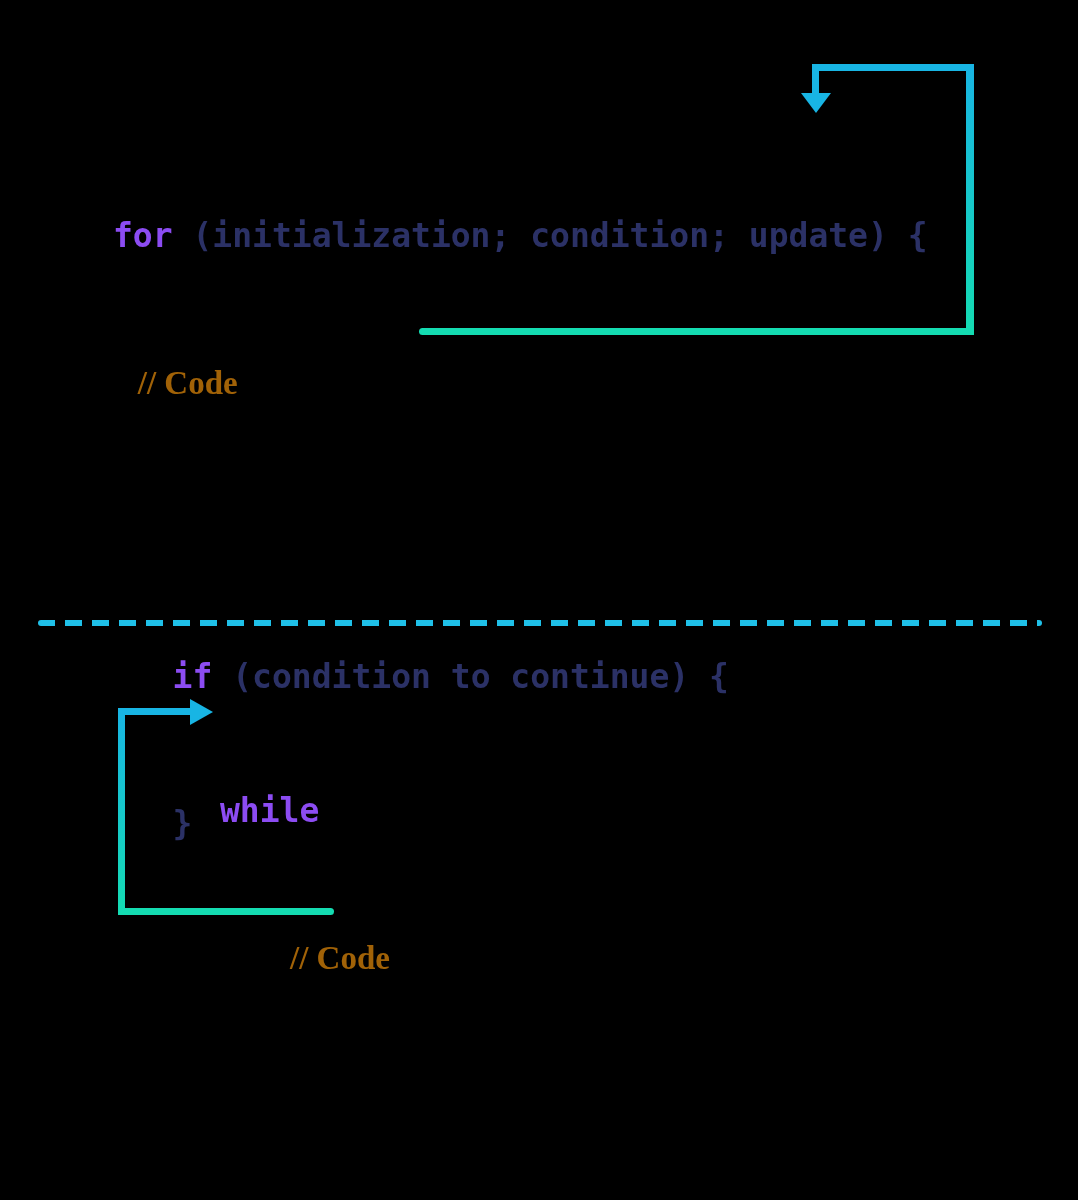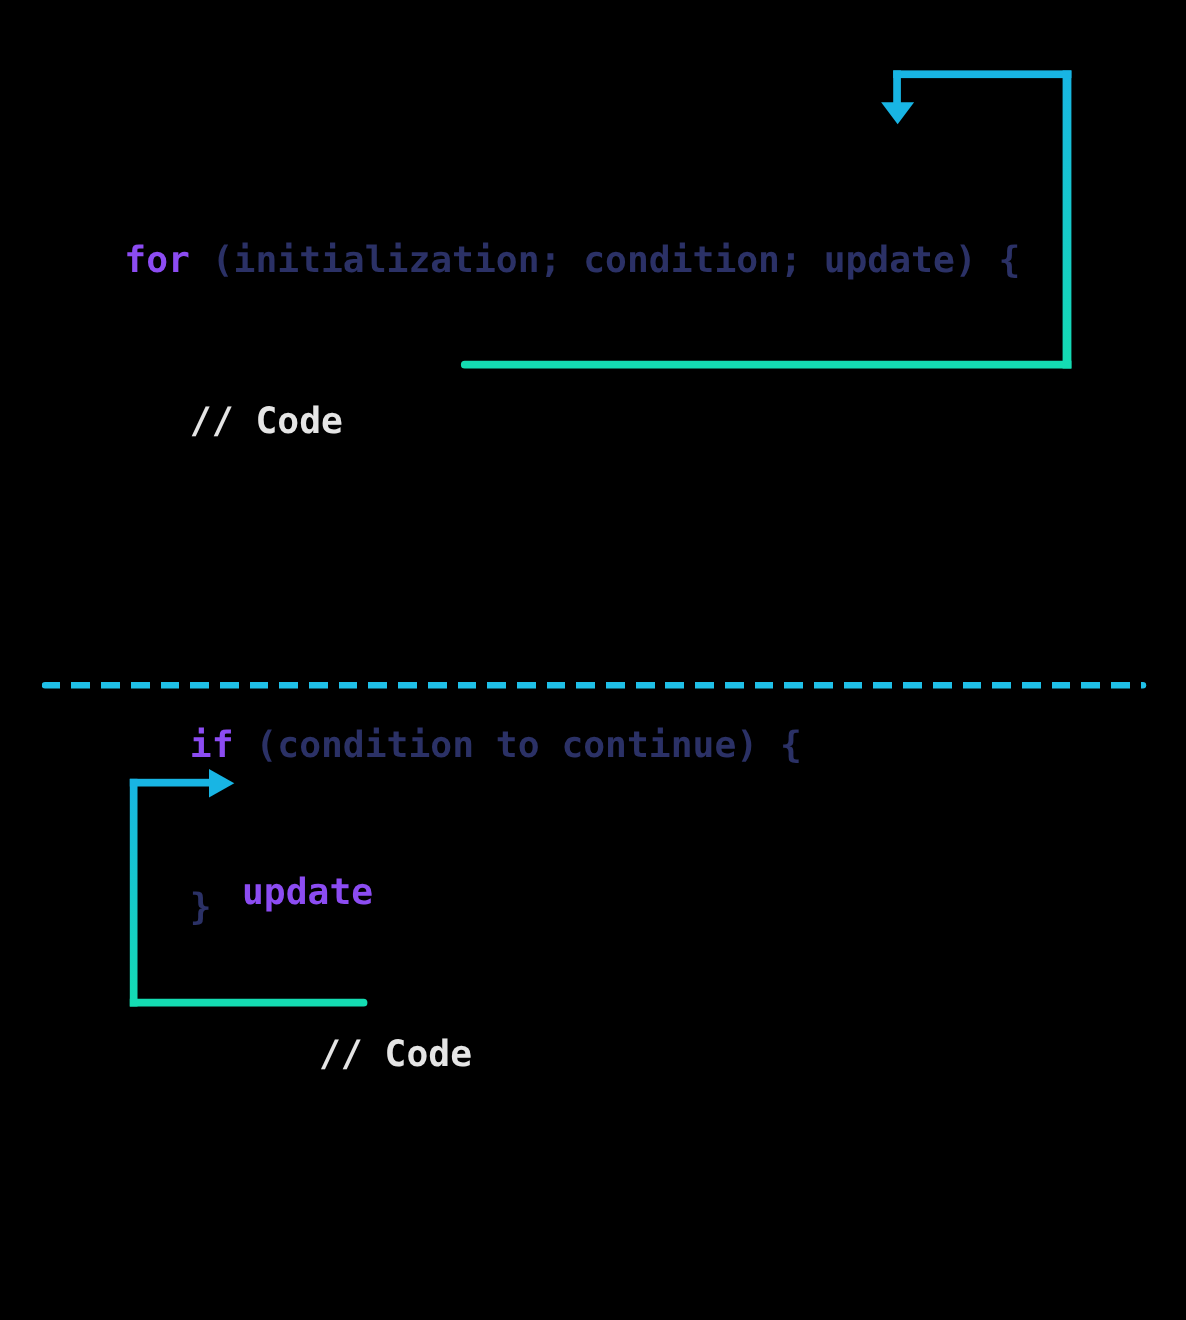--- a/index.html
+++ b/index.html
@@ -19,21 +19,21 @@
     font-size: 33px;
     line-height: 49px;
     white-space: pre;
   }
   .for-block { left: 113px; top: 113px; }
   .while-block { left: 220px; top: 688px; }
   .code-line { height: 49px; }
 
   .kw   { color: #8C4CF2; }   
   .pln  { color: #2B3166; }   
-  .cmt  { color: #e5e5e5; }   
+  .cmt  { color: #a16207; font-family: Liberation Serif, serif; }   
 
   
   .wi-code     { padding-left: 70px; }
 
   
   .seg { position: absolute; }
   .cyan { background: #18B5E4; }
   .teal { background: #14DCB2; }
   .vgrad { background: linear-gradient(180deg, #18B5E4 0%, #14DCB2 100%); }
 
@@ -91,21 +91,21 @@
     <div class="seg teal fa-bottom"></div>
     <div class="seg vgrad fa-right"></div>
     <div class="seg cyan fa-top"></div>
     <div class="seg cyan fa-stub"></div>
     <div class="seg fa-head"></div>
   </div>
 
   <div class="divider"></div>
 
   <div class="code-block while-block">
-    <div class="code-line"><span class="kw">update</span></div>
+    <div class="code-line"><span class="kw">while</span></div>
     <div class="code-line wi-code"><span class="cmt">// Code</span></div>
     <div class="code-line"></div>
     
     
     
     
     
   </div>
 
   <div>

